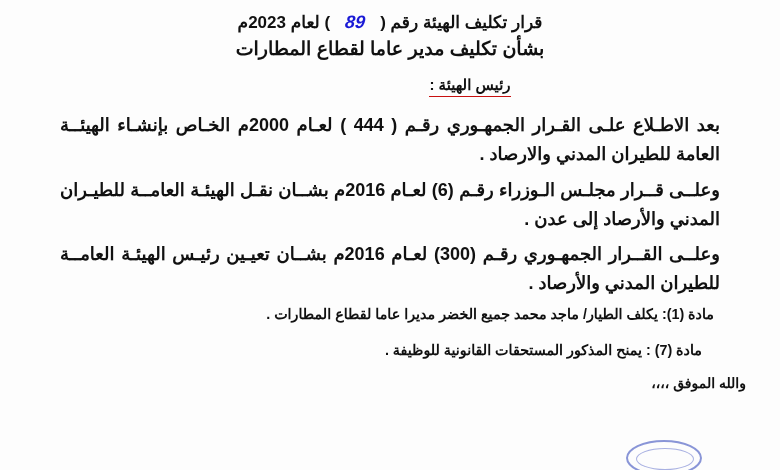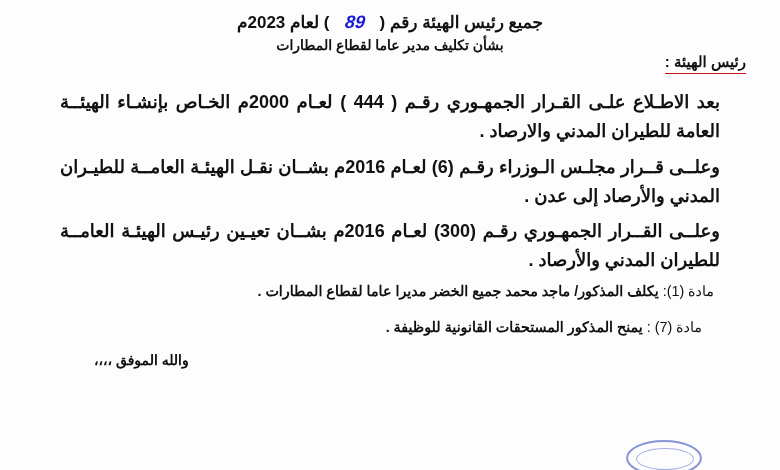--- a/index.html
+++ b/index.html
@@ -45,29 +45,30 @@
     display: inline-block;
     min-width: 42px;
     text-align: center;
     color: #1a1ad6;
     font-weight: bold;
     font-size: 18px;
     font-style: italic;
     transform: skewX(-6deg);
   }
   .title-line-2 {
-    font-size: 14px;
+    font-size: 19px;
     font-weight: bold;
     margin-top: 4px;
   }
 
   
   .subhead-row {
-    margin-top: 0;
+    margin-top: 16px;
     padding-left: 160px;
+    text-align: center;
   }
   .subhead {
     display: inline-block;
     font-size: 15px;
     font-weight: bold;
     border-bottom: 1.6px solid #c81010;
     padding-bottom: 2px;
   }
 
   
@@ -106,29 +107,29 @@
   }
   .article {
     font-size: 14.3px;
     font-weight: bold;
     line-height: 1.6;
     margin-bottom: 13px;
     text-align: right;
   }
   .article .art-label {
     display: inline;
-    font-weight: normal;
+    font-weight: bold;
   }
   .article-1 { padding-right: 18px; }
   .article-2 { padding-right: 30px; }
   .article-3 { padding-right: 30px; }
 
   
   .closing {
-    text-align: left;
+    text-align: right;
     font-size: 14px;
     font-weight: bold;
     padding-left: 60px;
   }
 
   
   .stamp {
     position: absolute;
     right: 78px;
     bottom: -6px;
@@ -149,42 +150,42 @@
     opacity: .4;
   }
 </style>
 </head>
 <body>
 
 <div class="page">
 
   <div class="header">
     <div class="title-line-1">
-      <span>جميع رئيس الهيئة رقم (</span>
+      <span>قرار تكليف الهيئة رقم (</span>
       <span class="num-box">89</span>
       <span>) لعام 2023م</span>
     </div>
     <div class="title-line-2">بشأن تكليف مدير عاما لقطاع المطارات</div>
   </div>
 
   <div class="subhead-row">
     <span class="subhead">رئيس الهيئة :</span>
   </div>
 
   <div class="body">
     <div class="para first">بعد الاطـلاع علـى القـرار الجمهـوري رقـم ( 444 ) لعـام 2000م الخـاص بإنشـاء الهيئــة العامة للطيران المدني والارصاد .</div>
     <div class="para">وعلــى قــرار مجلـس الـوزراء رقـم (6) لعـام 2016م بشــان نقـل الهيئـة العامــة للطيـران المدني والأرصاد إلى عدن .</div>
     <div class="para">وعلــى القــرار الجمهـوري رقـم (300) لعـام 2016م بشــان تعيـين رئيـس الهيئـة العامــة للطيران المدني والأرصاد .</div>
   </div>
 
 
   <div class="articles">
     <div class="article article-1">
       <span class="art-label">مادة (1):</span>
-      <span>يكلف المذكور/ ماجد محمد جميع الخضر مديرا عاما لقطاع المطارات .</span>
+      <span>يكلف الطيار/ ماجد محمد جميع الخضر مديرا عاما لقطاع المطارات .</span>
     </div>
     <div class="article article-2">
       <span class="art-label">مادة (7) :</span>
       <span>يمنح المذكور المستحقات القانونية للوظيفة  .</span>
     </div>
   </div>
 
   <div class="closing">والله الموفق ،،،،</div>
 
   <div class="stamp"></div>

